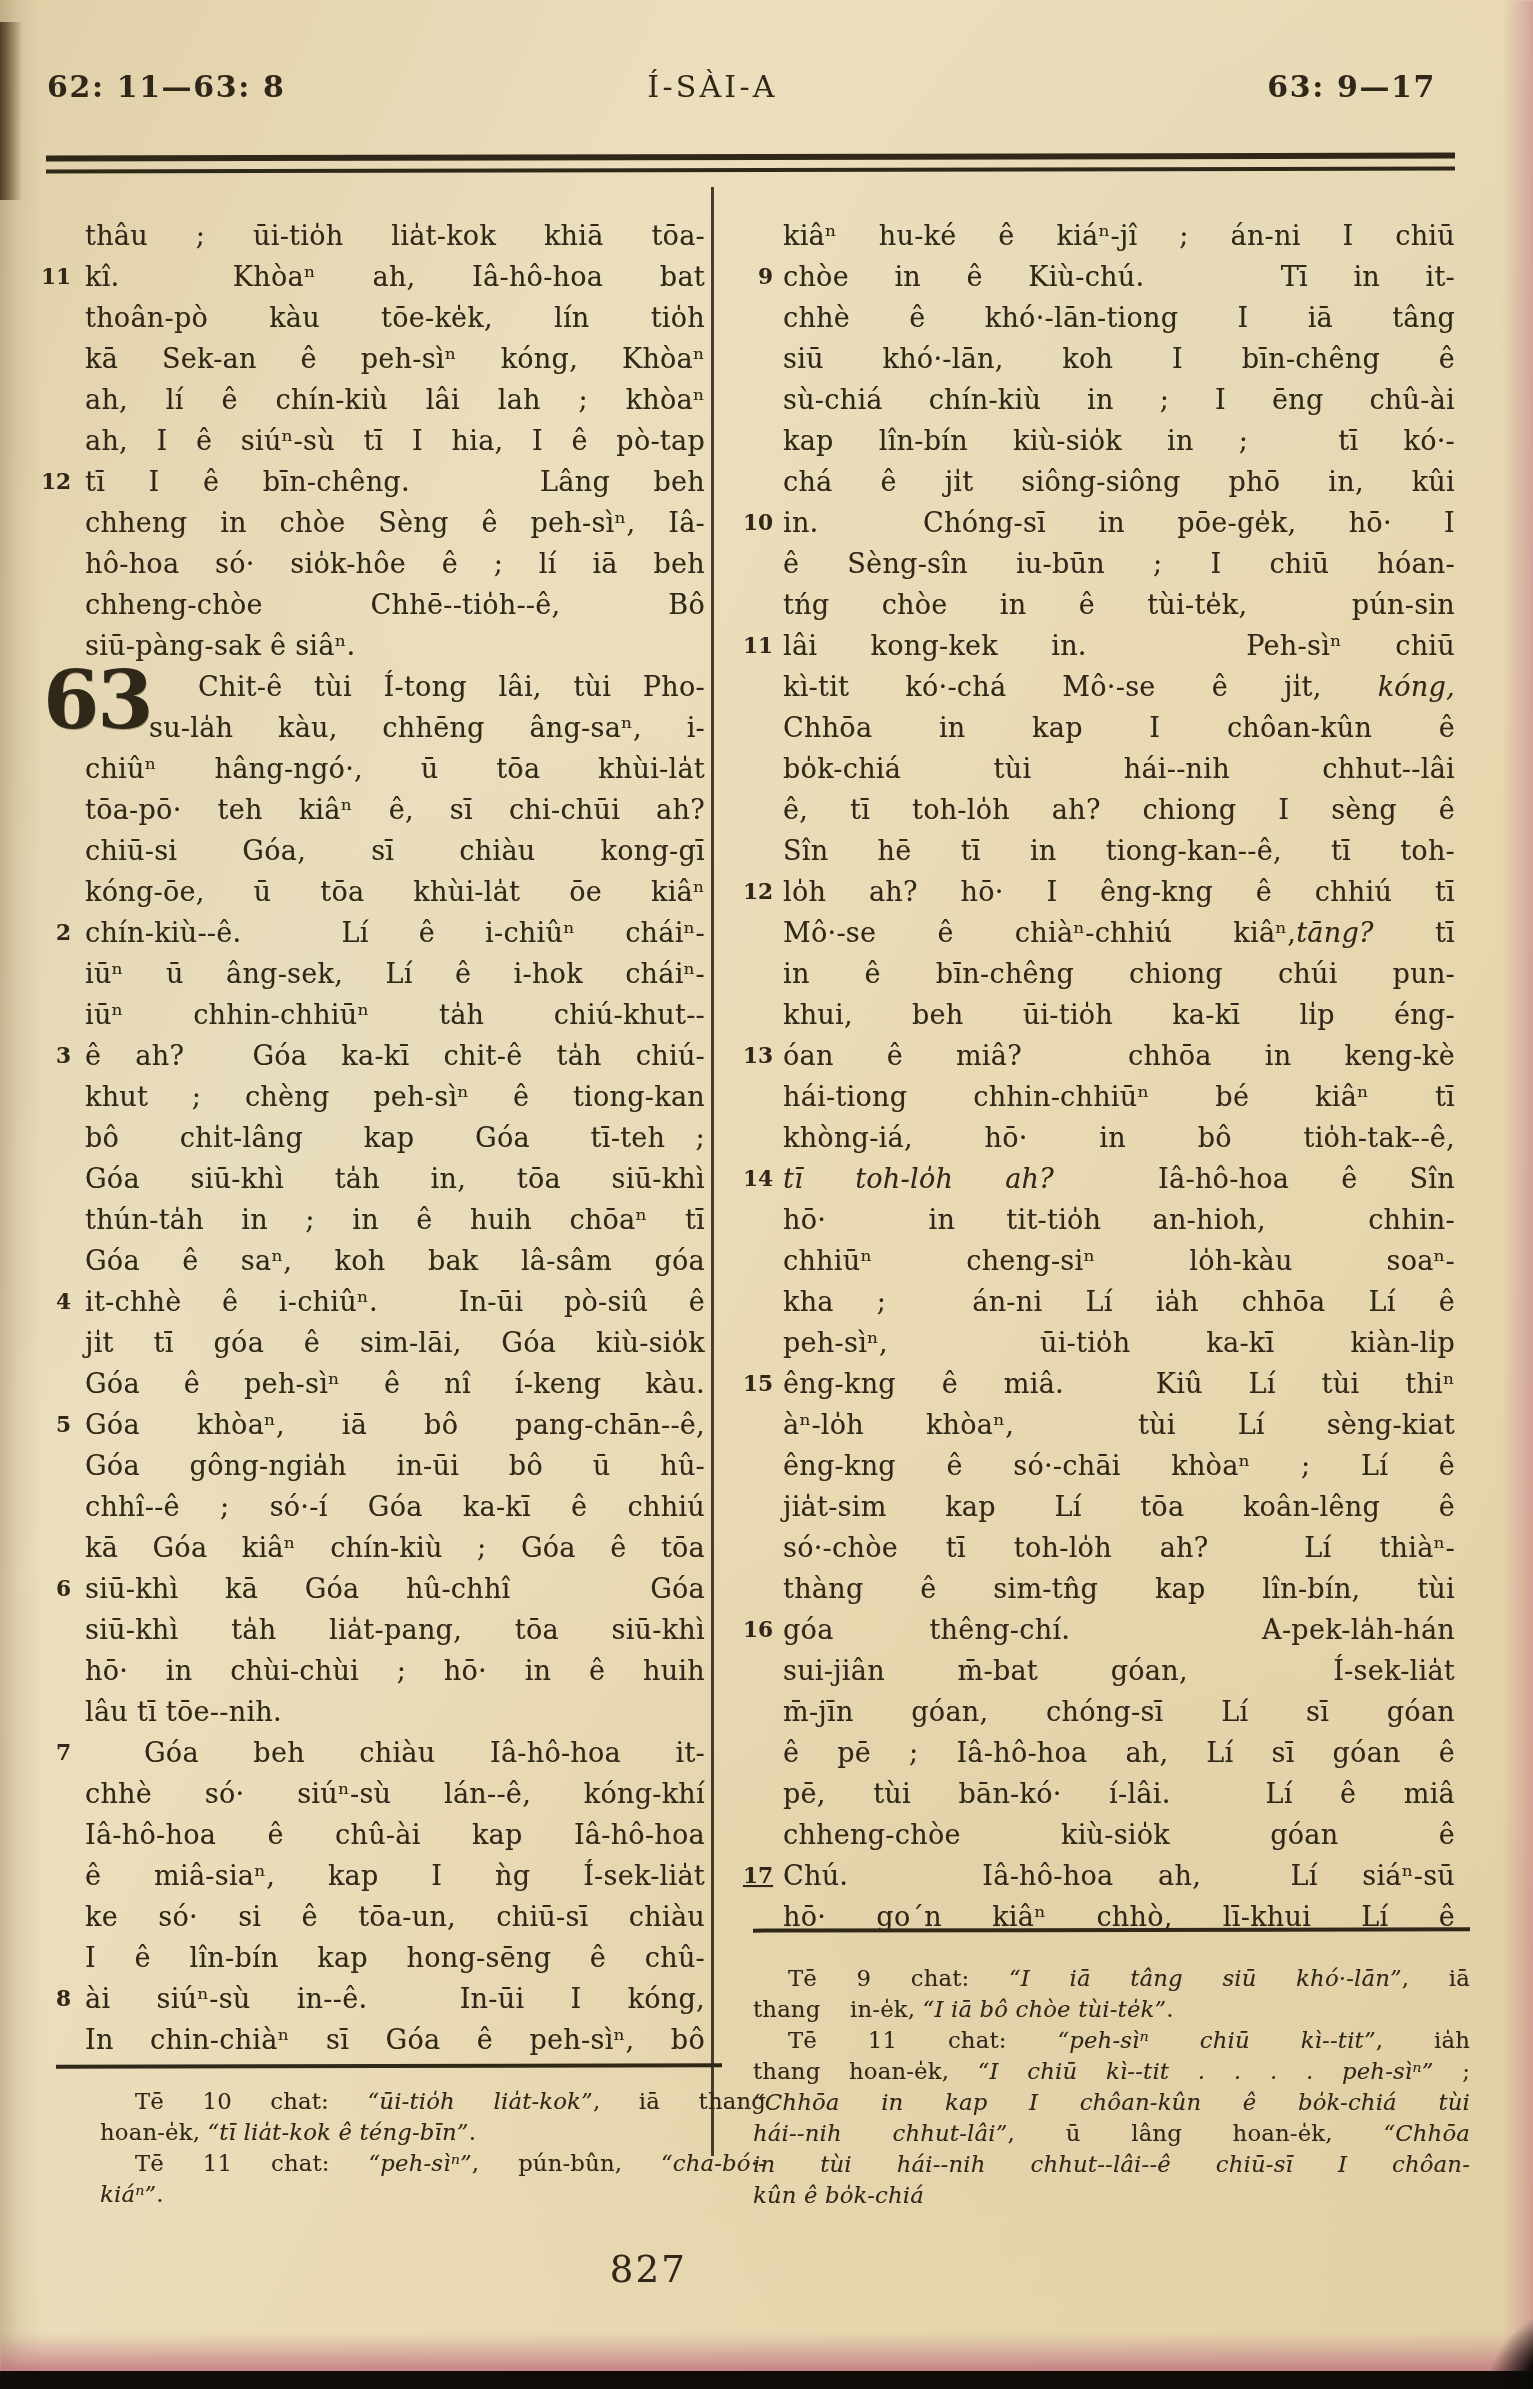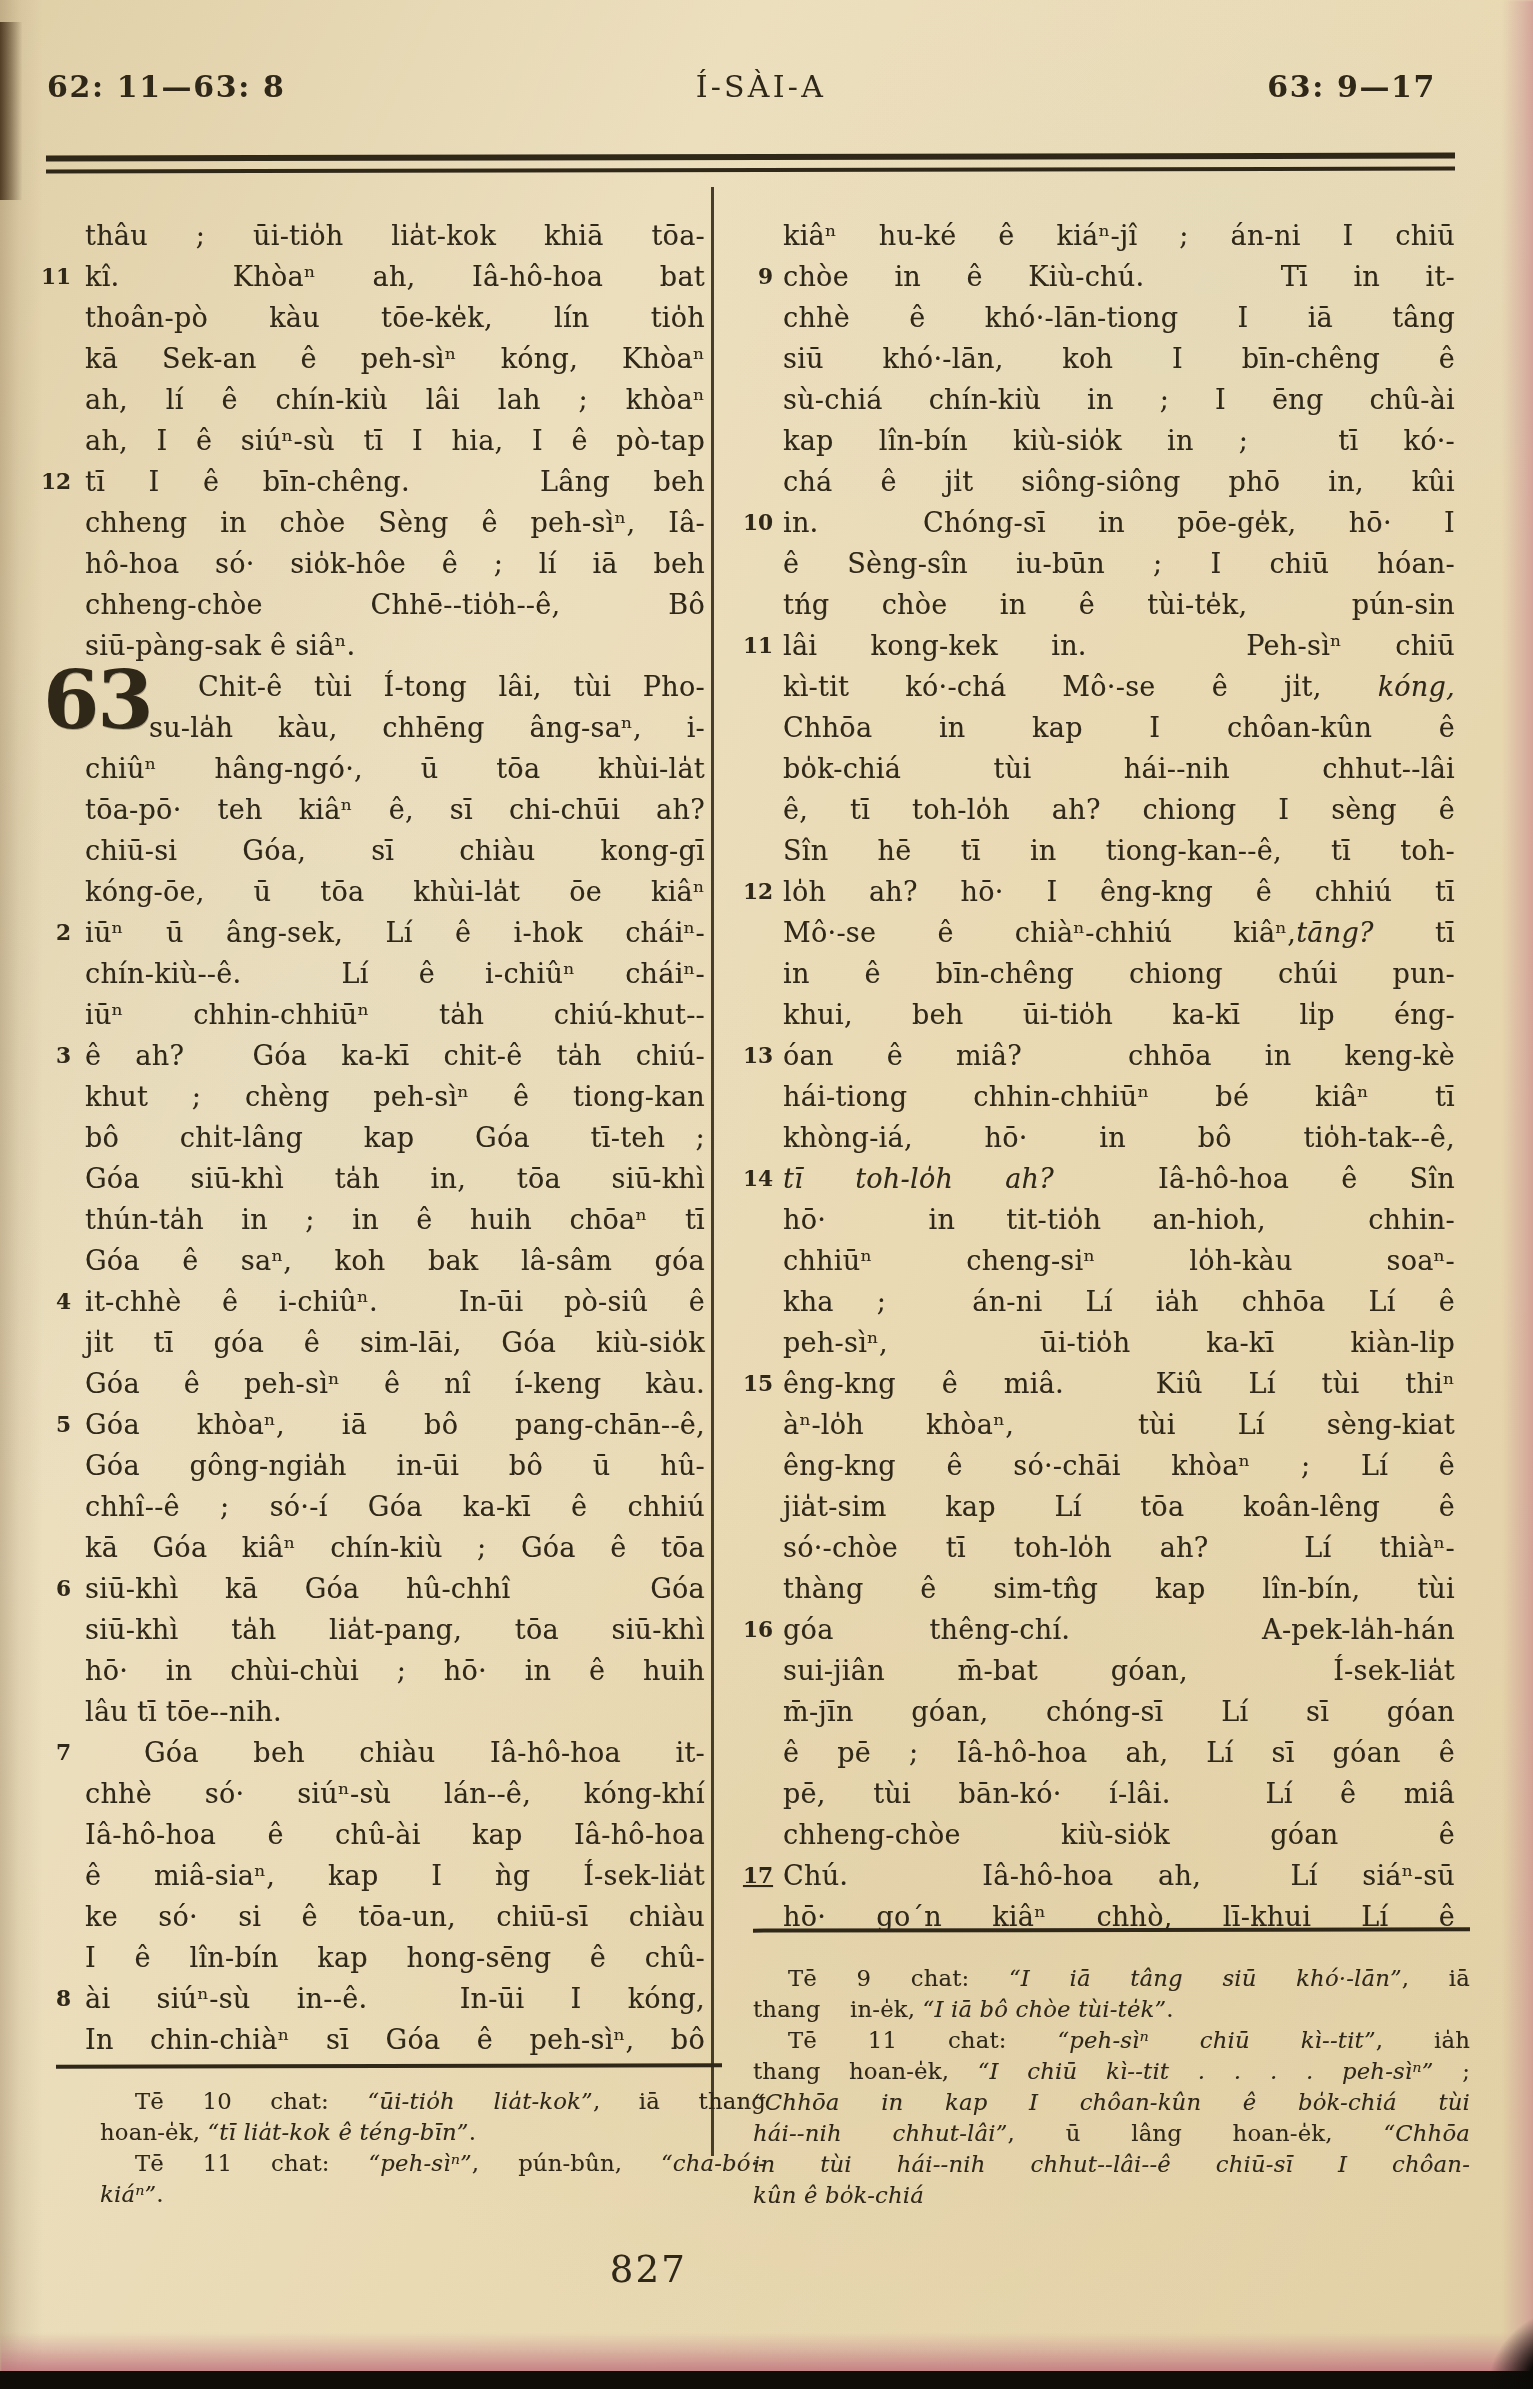--- a/index.html
+++ b/index.html
@@ -31,21 +31,21 @@
   #edge-pink-bottom{left:0;right:16px;bottom:14px;height:42px;
     background:linear-gradient(0deg,rgba(188,105,120,0.85) 0%,rgba(194,119,135,0.35) 60%,rgba(194,119,135,0) 100%);
     filter:blur(1.1px);}
   #edge-black-bottom{left:0;right:0;bottom:0;height:18.3px;background:#100d09;}
   #corner-br{right:0;bottom:0;width:113px;height:102px;
     background:radial-gradient(86px 81px at 100% 100%,#0c0a07 55%,rgba(12,10,7,0) 100%);}
 
   
   .running-head{position:absolute;top:69px;font-size:30px;font-weight:700;letter-spacing:1.6px;white-space:nowrap;}
   #head-left{left:47px;}
-  #head-center{left:599px;width:227px;text-align:right;font-weight:400;letter-spacing:3.2px;}
+  #head-center{left:599px;width:227px;text-align:center;font-weight:400;letter-spacing:3.2px;}
   #head-right{right:138px;}
   #rule-double{position:absolute;left:46px;width:1409px;top:154px;height:7.6px;
     border-top:6px solid #2f2718;border-bottom:4.3px solid #2f2718;transform:rotate(-0.12deg);}
 
   
   #col-divider{position:absolute;left:711px;top:187px;width:3.2px;height:1969px;background:#2f2718;opacity:.88;}
 
   
   .colbody{position:absolute;top:215px;font-size:27px;letter-spacing:0.3px;
     text-shadow:0.3px 0.3px 0 rgba(47,39,24,0.30);}
@@ -134,22 +134,22 @@
       <div class="tline">chheng in chòe Sèng ê peh-sìⁿ, Iâ-</div>
       <div class="tline">hô-hoa só· sio̍k-hôe ê ; lí iā beh</div>
       <div class="tline">chheng-chòe  Chhē--tio̍h--ê,  Bô</div>
       <div class="tline nojust">siū-pàng-sak ê siâⁿ.</div>
       <div class="tline" style="padding-left: 113px;">Chit-ê tùi Í-tong lâi, tùi Pho-</div>
       <div class="tline" style="padding-left: 64px;">su-la̍h kàu, chhēng âng-saⁿ, i-</div>
       <div class="tline">chiûⁿ hâng-ngó·, ū tōa khùi-la̍t</div>
       <div class="tline">tōa-pō· teh kiâⁿ ê, sī chi-chūi ah?</div>
       <div class="tline">chiū-si Góa, sī chiàu kong-gī</div>
       <div class="tline">kóng-ōe, ū tōa khùi-la̍t ōe kiâⁿ</div>
+      <div class="tline">chín-kiù--ê.  Lí ê i-chiûⁿ cháiⁿ-</div>
       <div class="tline">iūⁿ ū âng-sek, Lí ê i-hok cháiⁿ-</div>
-      <div class="tline">chín-kiù--ê.  Lí ê i-chiûⁿ cháiⁿ-</div>
       <div class="tline">iūⁿ chhin-chhiūⁿ ta̍h chiú-khut--</div>
       <div class="tline">ê ah?  Góa ka-kī chit-ê ta̍h chiú-</div>
       <div class="tline">khut ; chèng peh-sìⁿ ê tiong-kan</div>
       <div class="tline">bô  chi̍t-lâng  kap  Góa  tī-teh ;</div>
       <div class="tline">Góa siū-khì ta̍h in, tōa siū-khì</div>
       <div class="tline">thún-ta̍h in ; in ê huih chōaⁿ tī</div>
       <div class="tline">Góa ê saⁿ, koh bak lâ-sâm góa</div>
       <div class="tline">it-chhè ê i-chiûⁿ.  In-ūi pò-siû ê</div>
       <div class="tline">ji̍t tī góa ê sim-lāi, Góa kiù-sio̍k</div>
       <div class="tline">Góa ê peh-sìⁿ ê nî í-keng kàu.</div>

